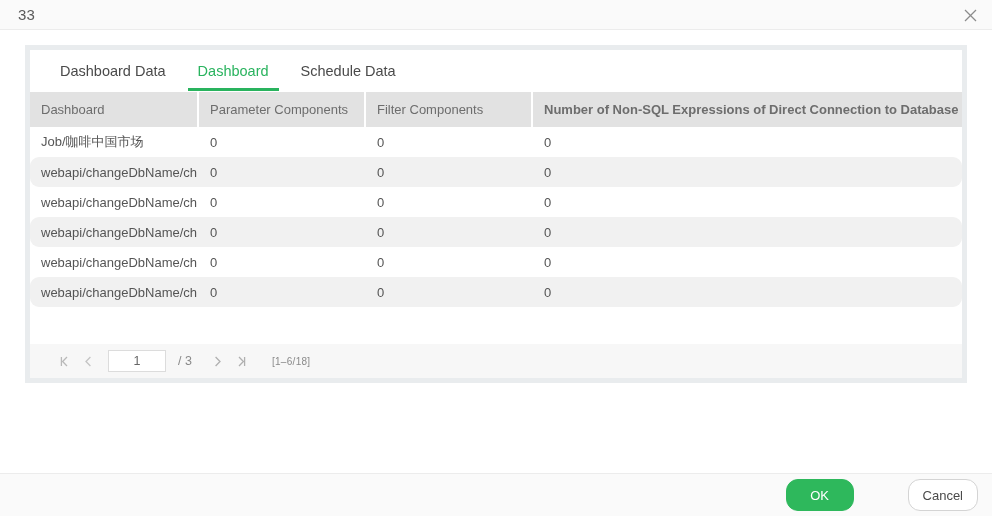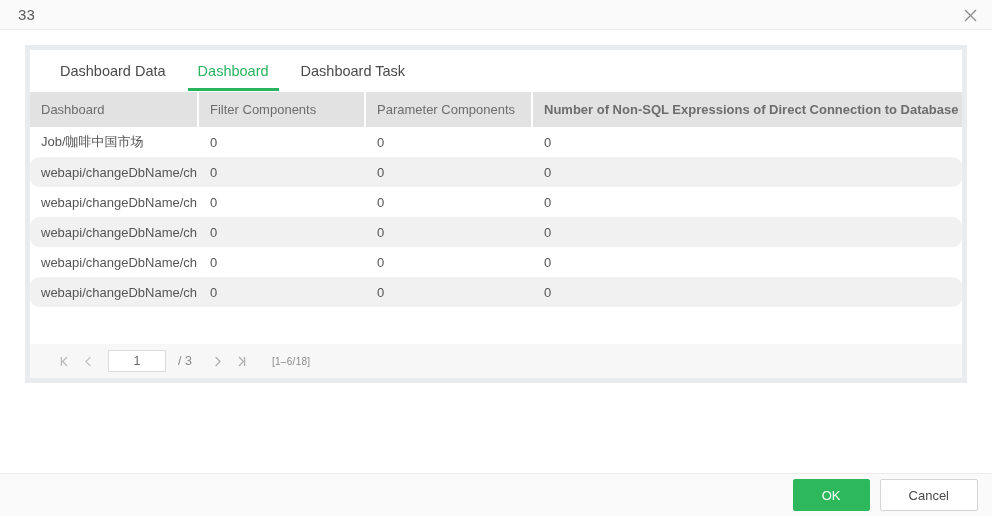--- a/index.html
+++ b/index.html
@@ -209,38 +209,39 @@
     border-top: 1px solid #ececec;
     display: flex;
     align-items: center;
     justify-content: flex-end;
     padding-right: 14px;
     gap: 10px;
   }
   .btn {
     height: 32px;
     min-width: 68px;
-    padding: 0 28px;
+    padding: 0 14px;
     font-size: 13px;
     font-family: "Liberation Sans", sans-serif;
-    border-radius: 2px;
+    border-radius: 12px;
     cursor: pointer;
     display: flex;
     align-items: center;
     justify-content: center;
   }
   .btn-primary {
     background: #2eb85c;
     color: #ffffff;
     border: 1px solid #2eb85c;
   }
   .btn-default {
     background: #ffffff;
     color: #4a4a4a;
     border: 1px solid #d4d4d4;
+    margin-left: 44px;
   }
 </style>
 </head>
 <body>
 
 <div class="dialog">
 
   <div class="titlebar">
     <span class="titlebar-title">33</span>
     <div class="close-btn">
@@ -256,30 +257,30 @@
       <div class="panel">
 
         <div class="tabs">
           <div class="tab">
             <span>Dashboard Data</span>
           </div>
           <div class="tab active">
             <span>Dashboard</span>
           </div>
           <div class="tab">
-            <span>Dashboard Task</span>
+            <span>Schedule Data</span>
           </div>
         </div>
 
         <div class="table-area">
 
           <div class="thead">
             <div class="th c1">Dashboard</div>
+            <div class="th c3">Parameter Components</div>
             <div class="th c2">Filter Components</div>
-            <div class="th c3">Parameter Components</div>
             <div class="th c4">Number of Non-SQL Expressions of Direct Connection to Database</div>
           </div>
 
           <div class="tbody">
 
             <div class="tr">
               <div class="td c1">Job/咖啡中国市场</div>
               <div class="td c2">0</div>
               <div class="td c3">0</div>
               <div class="td c4">0</div>

